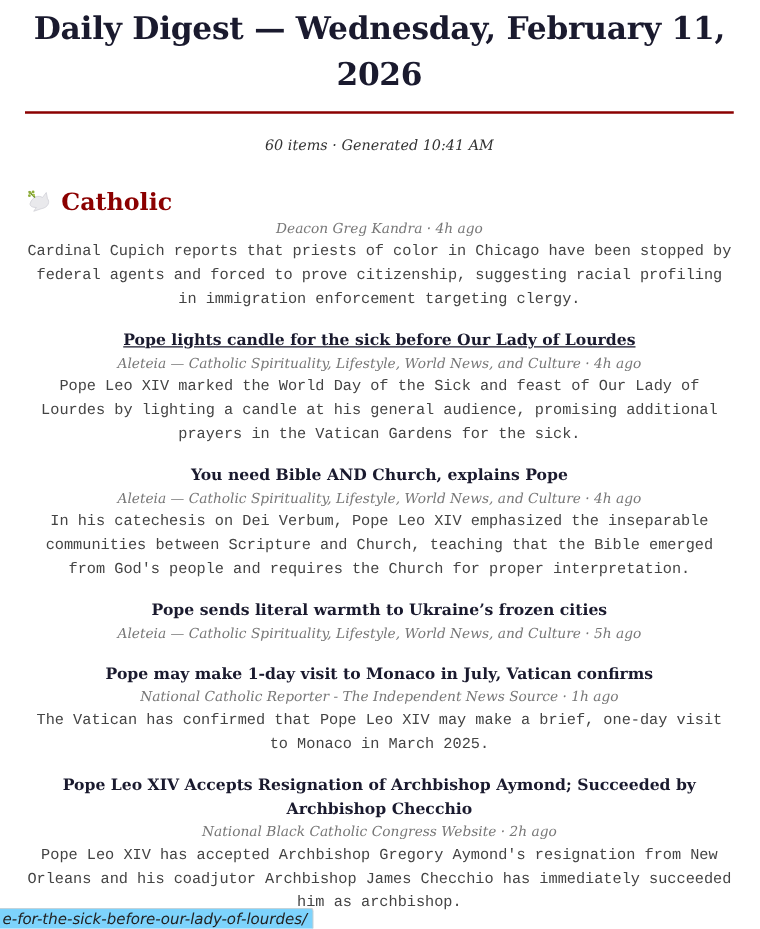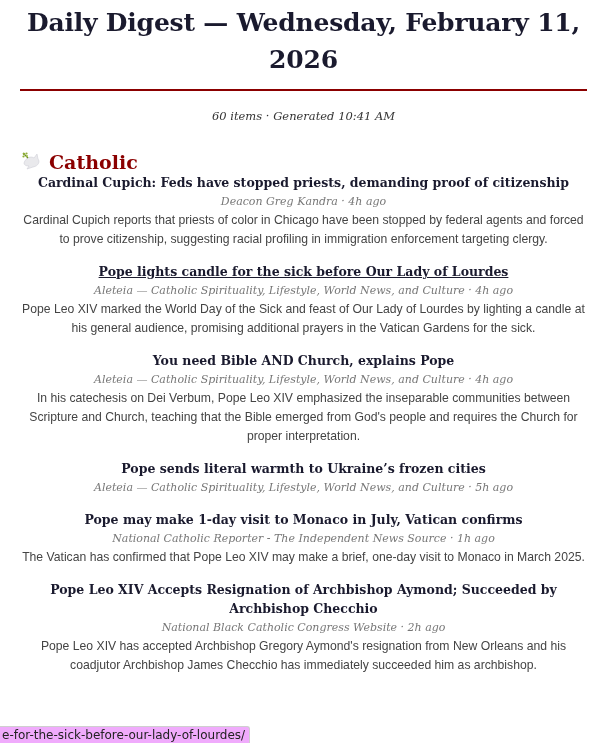--- a/index.html
+++ b/index.html
@@ -79,43 +79,44 @@
       font-style: italic;
       font-size: 11px;
       color: #777777;
       line-height: 19px;
       font-family: "DejaVu Serif", serif;
     }
     .item-summary {
       font-size: 11.2px;
       line-height: 19px;
       color: #444444;
-      font-family: Liberation Sans, sans-serif;
+      font-family: Liberation Mono, monospace;
       font-size: 12.2px;
     }
     .status-bar {
       position: absolute;
       left: 0;
       bottom: 0;
       height: 16px;
       padding: 0 4px 0 2px;
-      background: #f0abfc;
+      background: #7dd3fc;
       border: 1px solid #cfcfcf;
       border-left: none;
       border-bottom: none;
       border-top-right-radius: 3px;
       font-family: "DejaVu Sans", sans-serif;
       font-size: 12px;
       line-height: 16px;
       color: #222222;
       white-space: nowrap;
       max-width: 252px;
       overflow: hidden;
       direction: rtl;
       text-align: left;
+      font-style: italic;
     }
   </style>
 </head>
 <body>
 
 <div class="page">
   <h1 class="page-title">Daily Digest — Wednesday, February 11, 2026</h1>
   <div class="title-rule"></div>
   <div class="meta-line">60 items · Generated 10:41 AM</div>
 
@@ -128,21 +129,20 @@
           <circle cx="3" cy="3" r="1.2" fill="#8fae3a"></circle>
           <circle cx="5.5" cy="2.5" r="1.1" fill="#8fae3a"></circle>
           <circle cx="2.5" cy="5.5" r="1.1" fill="#8fae3a"></circle>
           <circle cx="6" cy="5" r="1" fill="#a4c24a"></circle>
         </svg>
       </span>
       <span class="section-title">Catholic</span>
     </div>
 
     <div class="item">
-      <a class="item-title">Cardinal Cupich: Feds have stopped priests, demanding proof of citizenship</a>
       <div class="item-meta">Deacon Greg Kandra · 4h ago</div>
       <div class="item-summary">Cardinal Cupich reports that priests of color in Chicago have been stopped by federal agents and forced to prove citizenship, suggesting racial profiling in immigration enforcement targeting clergy.</div>
     </div>
 
     <div class="item">
       <a class="item-title hovered">Pope lights candle for the sick before Our Lady of Lourdes</a>
       <div class="item-meta">Aleteia — Catholic Spirituality, Lifestyle, World News, and Culture · 4h ago</div>
       <div class="item-summary">Pope Leo XIV marked the World Day of the Sick and feast of Our Lady of Lourdes by lighting a candle at his general audience, promising additional prayers in the Vatican Gardens for the sick.</div>
     </div>
 

